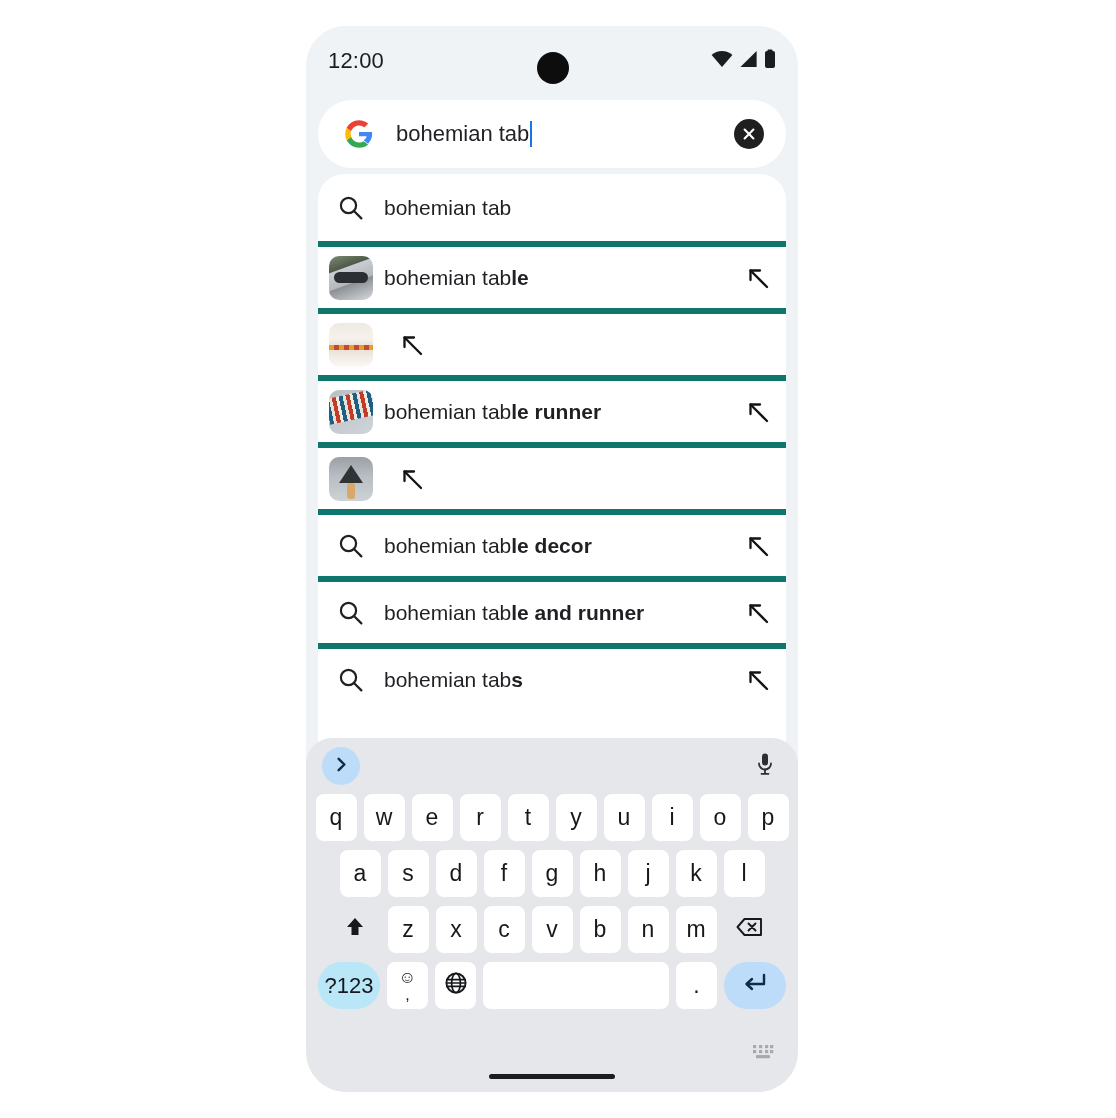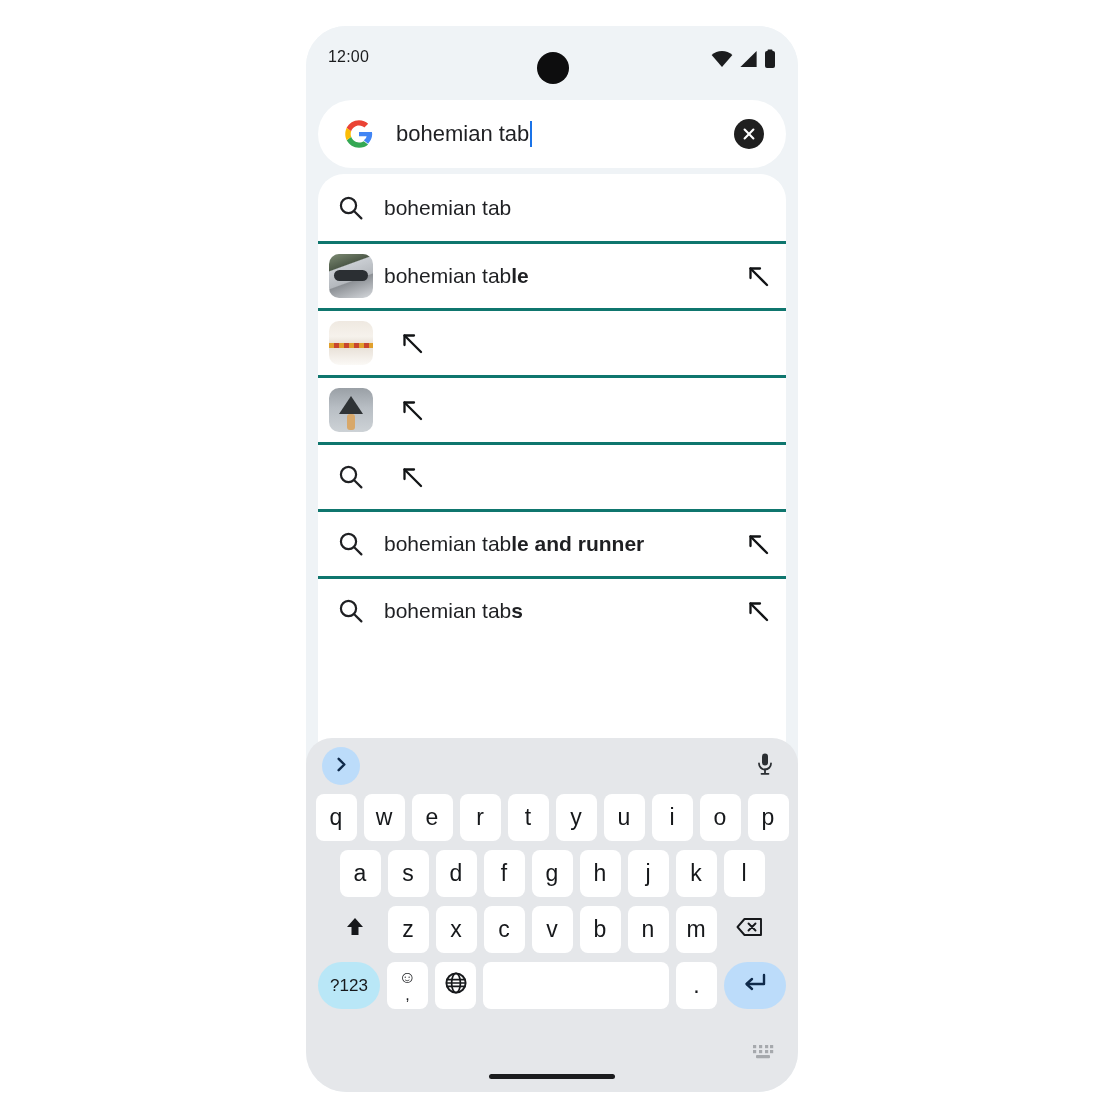--- a/index.html
+++ b/index.html
@@ -26,21 +26,21 @@
   }
 
   
   .statusbar {
     position: absolute; left: 0; top: 0;
     width: 492px; height: 68px;
     background: #eff3f6;
   }
   .status-time {
     position: absolute; left: 22px; top: 22px;
-    font-size: 16px; color: #1b1c1e;
+    font-size: 22px; color: #1b1c1e;
     letter-spacing: .2px;
   }
   .camera-dot {
     position: absolute; left: 231px; top: 26px;
     width: 32px; height: 32px;
     background: #0d0d0e; border-radius: 50%;
   }
   .status-icons {
     position: absolute; right: 22px; top: 23px;
     display: flex; align-items: center; gap: 6px;
@@ -77,21 +77,21 @@
     position: absolute; left: 12px; top: 148px;
     width: 468px; height: 592px;
     background: #ffffff;
     border-radius: 26px;
     overflow: hidden;
   }
   .sugg-row {
     position: relative;
     height: 67px;
     display: flex; align-items: center;
-    border-top: 3px solid #0f766e;
+    border-top: 6px solid #0f766e;
     cursor: pointer;
   }
   .sugg-row.first { border-top: none; }
   .sugg-lead {
     width: 66px; flex: 0 0 auto;
     display: flex; align-items: center; justify-content: center;
   }
   .thumb {
     width: 44px; height: 44px;
     border-radius: 10px;
@@ -180,21 +180,21 @@
   .key {
     height: 47px; width: 41px;
     background: #ffffff;
     border-radius: 8px;
     display: flex; align-items: center; justify-content: center;
     font-size: 23px; color: #16181b;
     cursor: pointer;
     flex: 0 0 auto;
   }
   .key.plain { background: transparent; width: 52px; }
-  .key.accent { background: #b9e7f7; font-size: 17px; width: 62px; border-radius: 24px; }
+  .key.accent { background: #b9e7f7; font-size: 22px; width: 62px; border-radius: 24px; }
   .key.enter { background: #bcdcfa; width: 62px; border-radius: 24px; }
   .key.space { width: 186px; }
   .key.period { width: 41px; }
   .key-sub {
     position: relative;
     display: flex; flex-direction: column; align-items: center; justify-content: center;
     line-height: 1;
   }
   .key-sub .glyph-top { font-size: 17px; }
   .key-sub .glyph-bot { font-size: 16px; margin-top: 1px; }
@@ -293,36 +293,49 @@
           </div>
           <div class="sugg-arrow">
             <svg width="24" height="24" viewBox="0 0 24 24">
               <path d="M21 21 L4.5 4.5" stroke="#111315" stroke-width="2.3" stroke-linecap="round"></path>
               <path d="M4.5 14 L4.5 4.5 L14 4.5" fill="none" stroke="#111315" stroke-width="2.3" stroke-linecap="round" stroke-linejoin="round"></path>
             </svg>
           </div>
         </div>
         <div class="sugg-row">
           <div class="sugg-lead">
+            <div class="thumb th-runner"></div>
+          </div>
+          <div class="sugg-text"><span>bohemian tab</span><b>le runner</b></div>
+          <div class="sugg-arrow">
+            <svg width="24" height="24" viewBox="0 0 24 24">
+              <path d="M21 21 L4.5 4.5" stroke="#111315" stroke-width="2.3" stroke-linecap="round"></path>
+              <path d="M4.5 14 L4.5 4.5 L14 4.5" fill="none" stroke="#111315" stroke-width="2.3" stroke-linecap="round" stroke-linejoin="round"></path>
+            </svg>
+          </div>
+        </div>
+        <div class="sugg-row">
+          <div class="sugg-lead">
             <div class="thumb th-lamp"></div>
           </div>
           <div class="sugg-arrow">
             <svg width="24" height="24" viewBox="0 0 24 24">
               <path d="M21 21 L4.5 4.5" stroke="#111315" stroke-width="2.3" stroke-linecap="round"></path>
               <path d="M4.5 14 L4.5 4.5 L14 4.5" fill="none" stroke="#111315" stroke-width="2.3" stroke-linecap="round" stroke-linejoin="round"></path>
             </svg>
           </div>
         </div>
         <div class="sugg-row">
           <div class="sugg-lead">
             <svg width="26" height="26" viewBox="0 0 26 26">
               <circle cx="10.5" cy="10.5" r="7.6" fill="none" stroke="#1f2023" stroke-width="2.2"></circle>
               <path d="M16.2 16.2 L23.4 23.4" stroke="#1f2023" stroke-width="2.2" stroke-linecap="round"></path>
             </svg>
           </div>
+          <div class="sugg-text"><span>bohemian tab</span><b>le decor</b></div>
           <div class="sugg-arrow">
             <svg width="24" height="24" viewBox="0 0 24 24">
               <path d="M21 21 L4.5 4.5" stroke="#111315" stroke-width="2.3" stroke-linecap="round"></path>
               <path d="M4.5 14 L4.5 4.5 L14 4.5" fill="none" stroke="#111315" stroke-width="2.3" stroke-linecap="round" stroke-linejoin="round"></path>
             </svg>
           </div>
         </div>
         <div class="sugg-row">
           <div class="sugg-lead">
             <svg width="26" height="26" viewBox="0 0 26 26">

